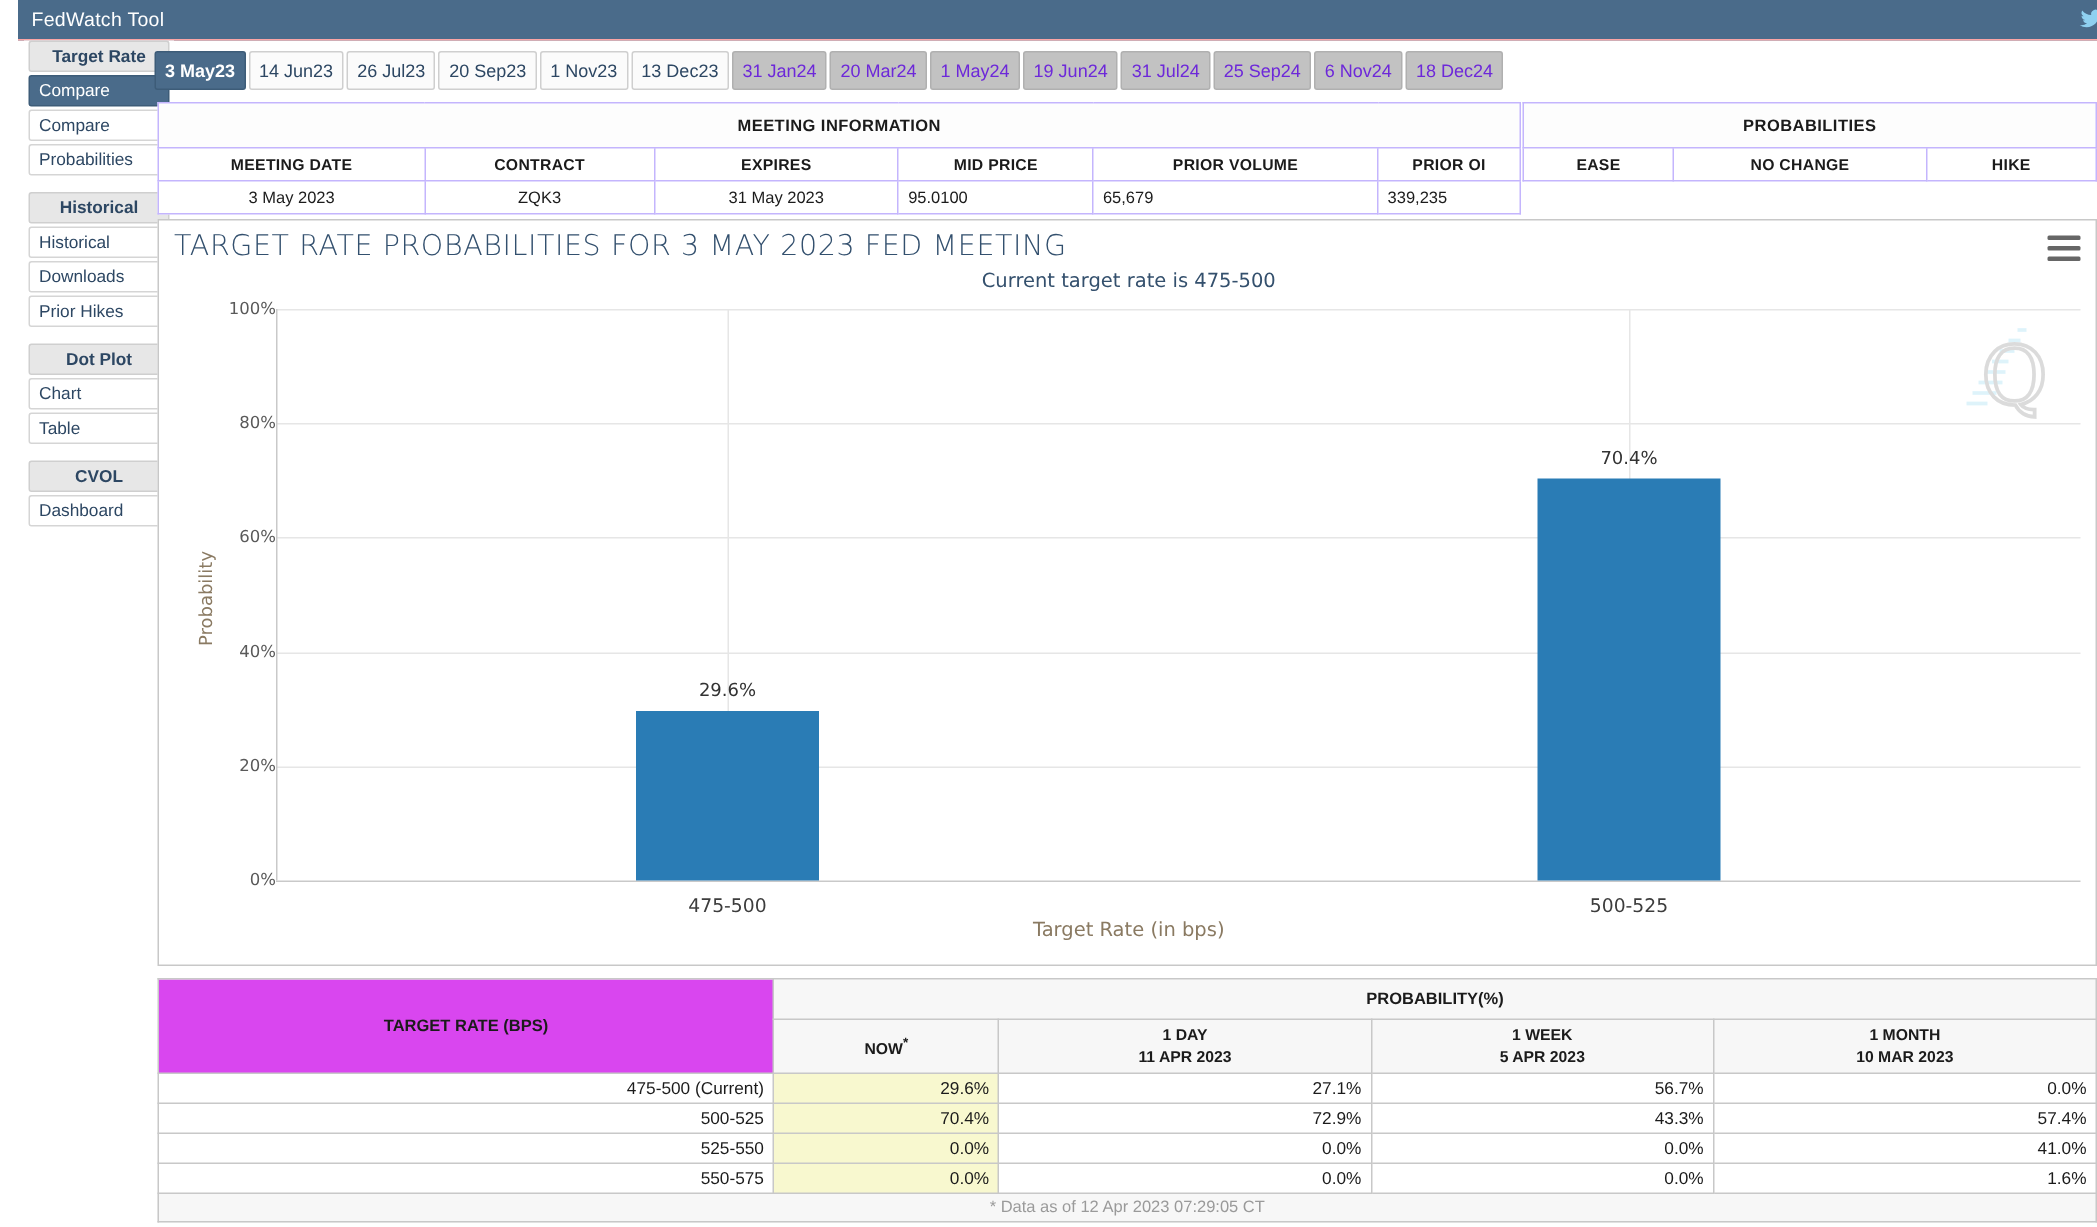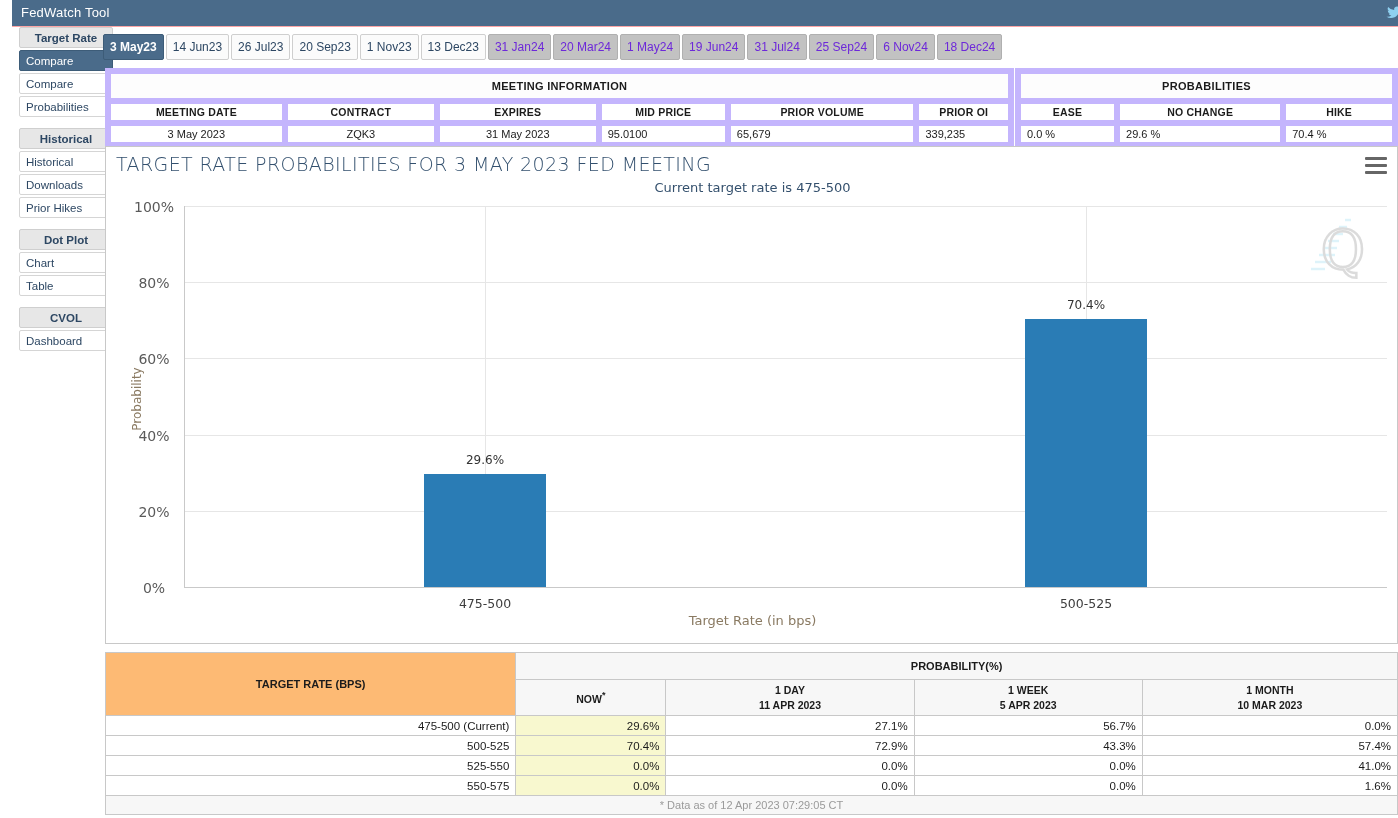--- a/index.html
+++ b/index.html
@@ -63,21 +63,21 @@
   .tab.dim { background: #c2c2c2; border-color: #b0b0b0; color: #6d28d9; }
 
   
   #infowrap { position: absolute; left: 105px; top: 68px; width: 1293px; height: 76px; }
   table.info {
     border-collapse: collapse; background: #ffffff;
     font-size: 11px; color: #1b1b1b;
     border: 1px solid #c8c8c8;
   }
   table.info th, table.info td {
-    border: 6px solid #c4b5fd; height: 22px; padding: 0 6px;
+    border: 1px solid #c4b5fd; height: 22px; padding: 0 6px;
   }
   table.info th.grouphead {
     height: 30px; font-size: 11px; font-weight: bold; letter-spacing: .3px;
     background: #fdfdfd; color: #1b1b1b;
   }
   table.info th.colhead {
     font-size: 10.5px; font-weight: bold; letter-spacing: .2px; background: #ffffff;
   }
   td.num { text-align: left; }
   td.ctr { text-align: center; }
@@ -99,22 +99,22 @@
     position: absolute; left: 0; top: 33px; width: 1293px; text-align: center;
     font-size: 13px; color: #34506d;
     font-family: "DejaVu Sans", sans-serif;
   }
   #burger { position: absolute; right: 10px; top: 10px; width: 22px; height: 18px; cursor: pointer; }
   #burger span { display: block; height: 3px; background: #666; margin-bottom: 4px; border-radius: 1px; }
 
   #plot { position: absolute; left: 0; top: 0; width: 1293px; height: 498px; }
 
   .ytick {
-    position: absolute; right: 1215px; width: 60px; text-align: center;
-    font-size: 14px; color: #5a5a5a; font-family: "DejaVu Sans", sans-serif;
+    position: absolute; right: 1215px; width: 60px; text-align: right;
+    font-size: 11px; color: #5a5a5a; font-family: "DejaVu Sans", sans-serif;
     transform: translateY(-7px);
   }
   .gridline { position: absolute; left: 78px; width: 1203px; height: 1px; background: #e6e6e6; }
   .gridline.base { background: #c9c9c9; }
   .vgrid { position: absolute; top: 59px; width: 1px; background: #e6e6e6; }
   .yaxis-line { position: absolute; left: 78px; top: 59px; width: 1px; background: #c9c9c9; }
 
   #ylabel {
     position: absolute; left: -24px; top: 245px; width: 110px; text-align: center;
     font-size: 12px; color: #8a7a62; font-family: "DejaVu Sans", sans-serif;
@@ -145,21 +145,21 @@
   }
   table.prob {
     width: 1293px; border-collapse: collapse; background: #ffffff;
     font-size: 11.5px; color: #1b1b1b; border: 1px solid #c8c8c8;
   }
   table.prob th, table.prob td { border: 1px solid #c8c8c8; }
   table.prob th.span-head {
     height: 27px; font-size: 11px; font-weight: bold; background: #f7f7f7;
   }
   table.prob th.rate-head {
-    width: 410px; font-size: 11px; font-weight: bold; background: #fdba74;
+    width: 410px; font-size: 11px; font-weight: bold; background: #d946ef;
   }
   table.prob th.sub-head {
     height: 36px; font-size: 10.5px; font-weight: bold; background: #f7f7f7; line-height: 1.35;
   }
   table.prob td { height: 20px; padding: 0 6px; }
   table.prob td.rate { text-align: right; }
   table.prob td.val { text-align: right; }
   table.prob td.now { background: #f8f8cf; text-align: right; }
   #footnote {
     width: 1293px; text-align: center; font-size: 11px; color: #9a9a9a;
@@ -227,25 +227,20 @@
 
   <table class="info" id="probInfo">
     <tbody>
         <tr>
       <th class="grouphead" colspan="3">PROBABILITIES</th>
     </tr>
     <tr>
       <th class="colhead" style="width:100px">EASE</th>
       <th class="colhead" style="width:168px">NO CHANGE</th>
       <th class="colhead" style="width:113px">HIKE</th>
-    </tr>
-    <tr>
-      <td class="num">0.0 %</td>
-      <td class="num">29.6 %</td>
-      <td class="num">70.4 %</td>
     </tr>
   </tbody>
     </table>
 </div>
 
 <div id="chartpanel">
   <div id="chartTitle">TARGET RATE PROBABILITIES FOR 3 MAY 2023 FED MEETING</div>
   <div id="chartSubtitle">Current target rate is 475-500</div>
   <div id="burger">
     <span></span>

